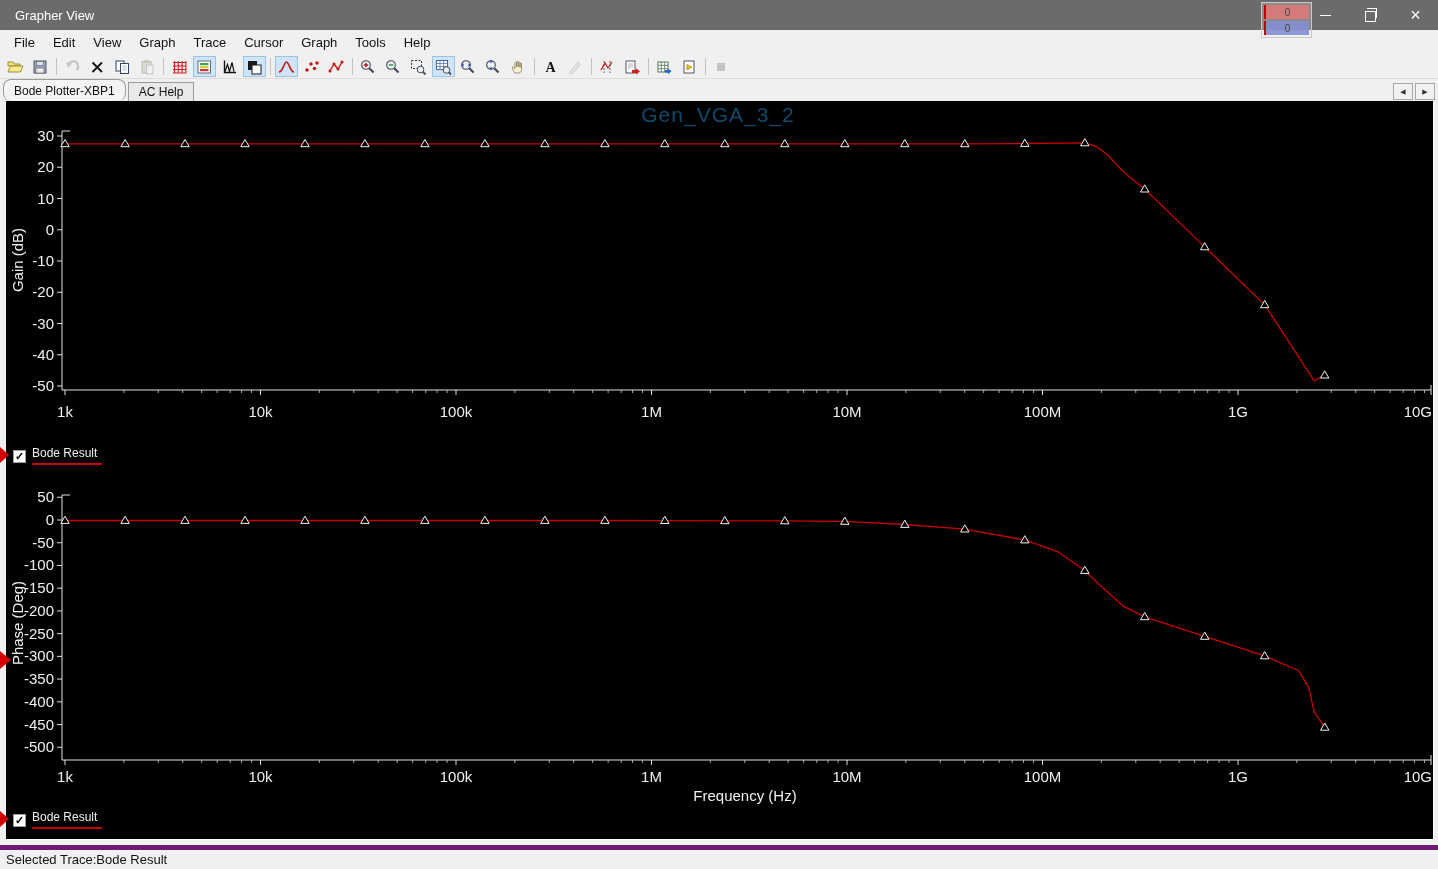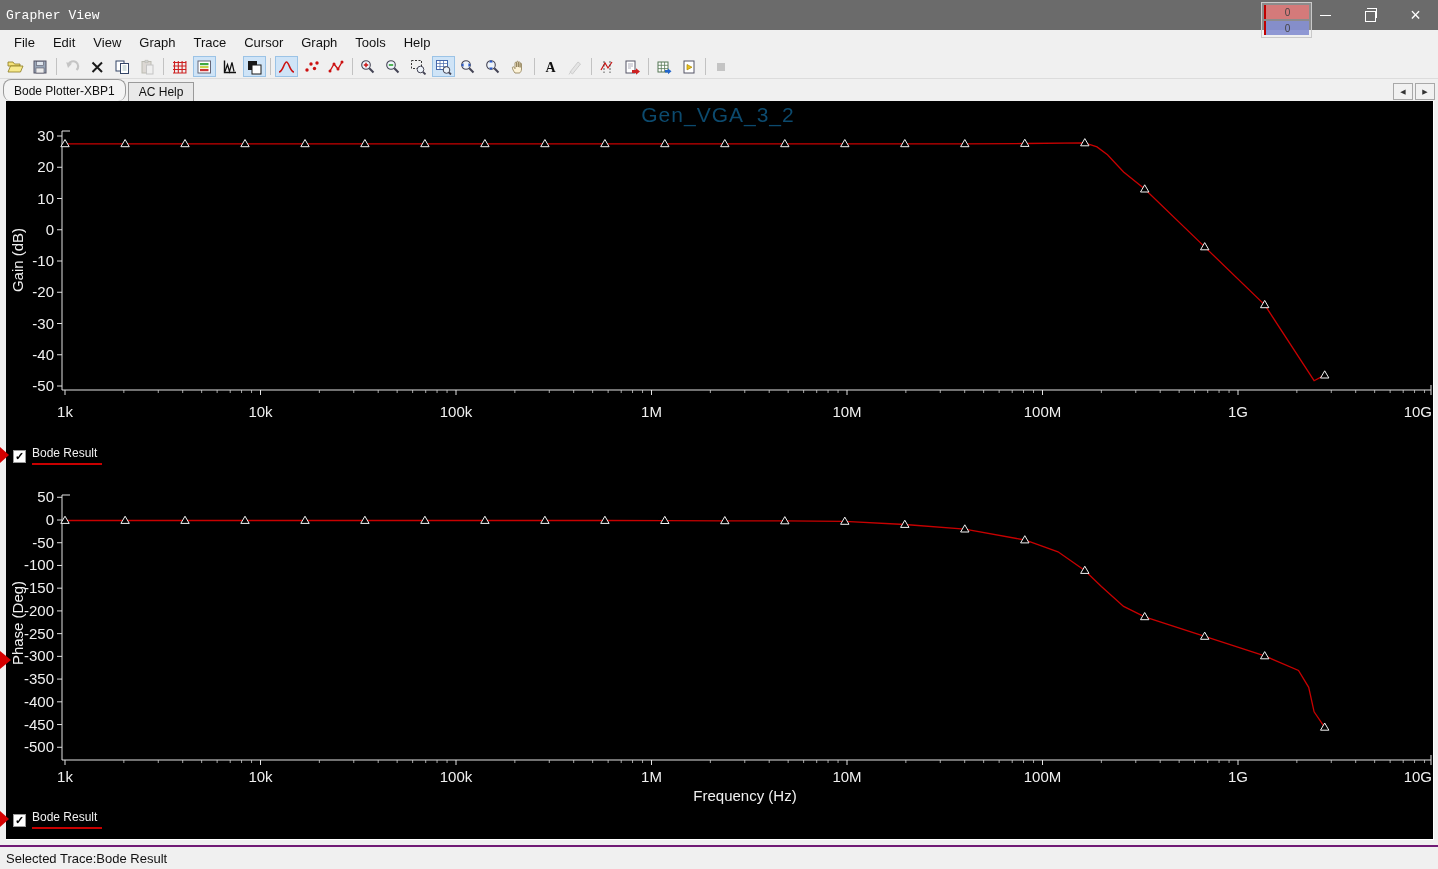--- a/index.html
+++ b/index.html
@@ -3,21 +3,21 @@
 <meta charset="utf-8">
 <style>
   html,body{margin:0;padding:0;}
   body{width:1438px;height:869px;overflow:hidden;position:relative;
        font-family:"Liberation Sans",sans-serif;background:#f0f0f0;}
   #app{position:absolute;inset:0;}
 
   
   .titlebar{position:absolute;left:0;top:0;width:100%;height:30px;background:#6b6b6b;
             display:flex;align-items:center;}
-  .wtitle{color:#fff;font-size:13px;padding-left:6px;font-family:Liberation Mono, monospace;}
+  .wtitle{color:#fff;font-size:13px;padding-left:15px;}
   .win-controls{position:absolute;right:0;top:0;height:30px;display:flex;}
   .win-btn{width:45px;height:30px;display:flex;align-items:center;justify-content:center;color:#fff;}
   .min-glyph{width:11px;height:1px;background:#fff;display:block;}
   .restore-glyph{width:9px;height:9px;border:1px solid #fff;position:relative;margin-top:3px;}
   .restore-glyph::before{content:"";position:absolute;left:1px;top:-4px;width:9px;height:9px;
                          border-top:1px solid #fff;border-right:1px solid #fff;}
   .close-glyph{font-size:18px;line-height:1;color:#fff;}
 
   
   .overlay-widget{position:absolute;left:1261px;top:2px;width:51px;height:36px;z-index:60;
@@ -76,21 +76,21 @@
             line-height:11px;text-align:center;font-weight:bold;}
   .lr-label{position:absolute;left:32px;top:0;color:#f0f0f0;font-size:12px;}
   .lr-line{position:absolute;left:32px;top:17px;width:70px;height:2px;background:#c80000;}
 
   .axis-pointer{position:absolute;left:0;top:550px;width:0;height:0;
                 border-left:11px solid #d40000;border-top:9px solid transparent;
                 border-bottom:9px solid transparent;}
 
   
   .statusbar{position:absolute;left:0;bottom:0;width:100%;height:24px;background:#f0f0f0;
-             border-top:2px solid #701a75;display:flex;align-items:center;padding-left:6px;
+             border-top:5px solid #701a75;display:flex;align-items:center;padding-left:6px;
              box-sizing:border-box;font-size:13px;color:#111;}
 </style>
 </head>
 <body>
 
 <div id="app">
 
   <div class="titlebar">
     <span class="wtitle">Grapher View</span>
     <div class="win-controls">

